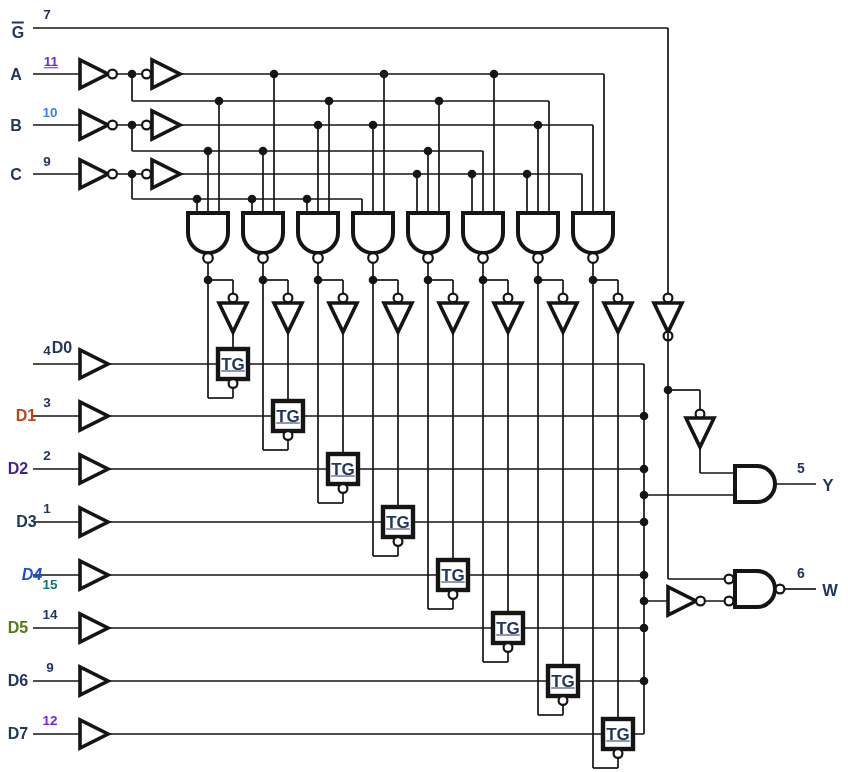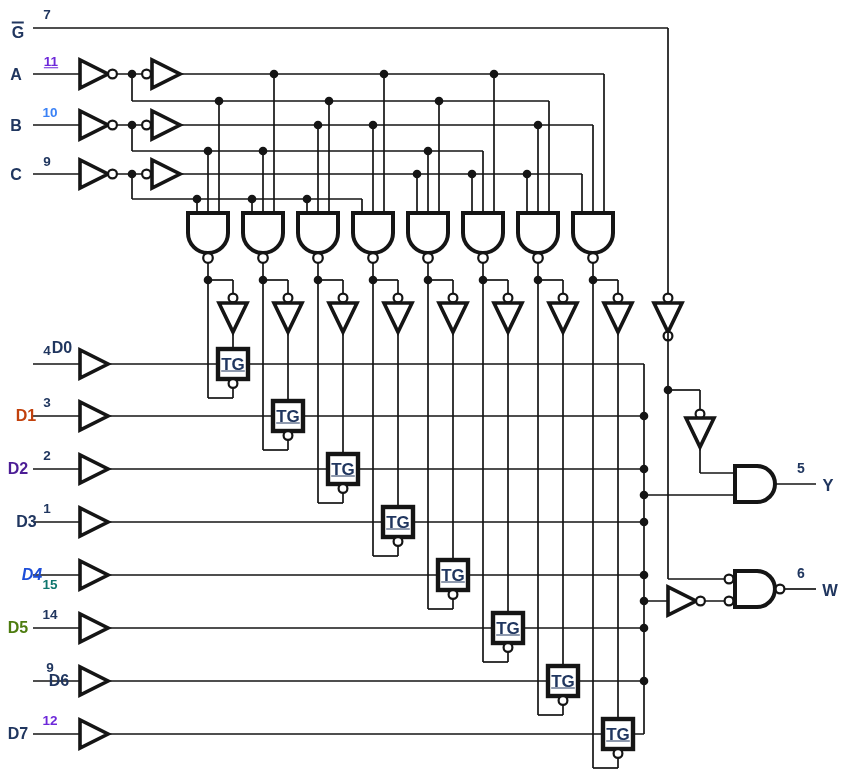--- a/index.html
+++ b/index.html
@@ -290,21 +290,21 @@
   <span class="lbl sig" style="left: 26px; top: 416px; color: #c2410c;">D1</span>
   <span class="lbl pin" style="left: 47px; top: 403px; color: rgb(32, 54, 95);">3</span>
   <span class="lbl sig" style="left: 18px; top: 469px; color: #4c1d95;">D2</span>
   <span class="lbl pin" style="left: 47px; top: 456px; color: rgb(32, 54, 95);">2</span>
   <span class="lbl sig" style="left: 18px; top: 522px; color: rgb(32, 54, 95); padding-left: 17px;">D3</span>
   <span class="lbl pin" style="left: 47px; top: 509px; color: rgb(32, 54, 95);">1</span>
   <span class="lbl sig" style="left: 32px; top: 575px; color: #1d4ed8; font-style: italic;">D4</span>
   <span class="lbl pin" style="left: 50px; top: 562px; color: #0f766e; margin-top: 23px;">15</span>
   <span class="lbl sig" style="left: 18px; top: 628px; color: #4d7c0f;">D5</span>
   <span class="lbl pin" style="left: 50px; top: 615px; color: rgb(32, 54, 95);">14</span>
-  <span class="lbl sig" style="left: 18px; top: 681px; color: rgb(32, 54, 95); margin-left: 41px;">D6</span>
+  <span class="lbl sig" style="left: 18px; top: 681px; color: rgb(32, 54, 95);">D6</span>
   <span class="lbl pin" style="left: 50px; top: 668px; color: rgb(32, 54, 95);">9</span>
   <span class="lbl sig" style="left: 18px; top: 734px; color: rgb(32, 54, 95);">D7</span>
   <span class="lbl pin" style="left: 50px; top: 721px; color: #6d28d9;">12</span>
 
   <span class="lbl tgt" style="left: 233px; top: 364px; color: rgb(32, 54, 95);">TG</span>
   <span class="lbl tgt" style="left: 288px; top: 416px; color: rgb(32, 54, 95);">TG</span>
   <span class="lbl tgt" style="left: 343px; top: 469px; color: rgb(32, 54, 95);">TG</span>
   <span class="lbl tgt" style="left: 398px; top: 522px; color: rgb(32, 54, 95);">TG</span>
   <span class="lbl tgt" style="left: 453px; top: 575px; color: rgb(32, 54, 95);">TG</span>
   <span class="lbl tgt" style="left: 508px; top: 628px; color: rgb(32, 54, 95);">TG</span>

